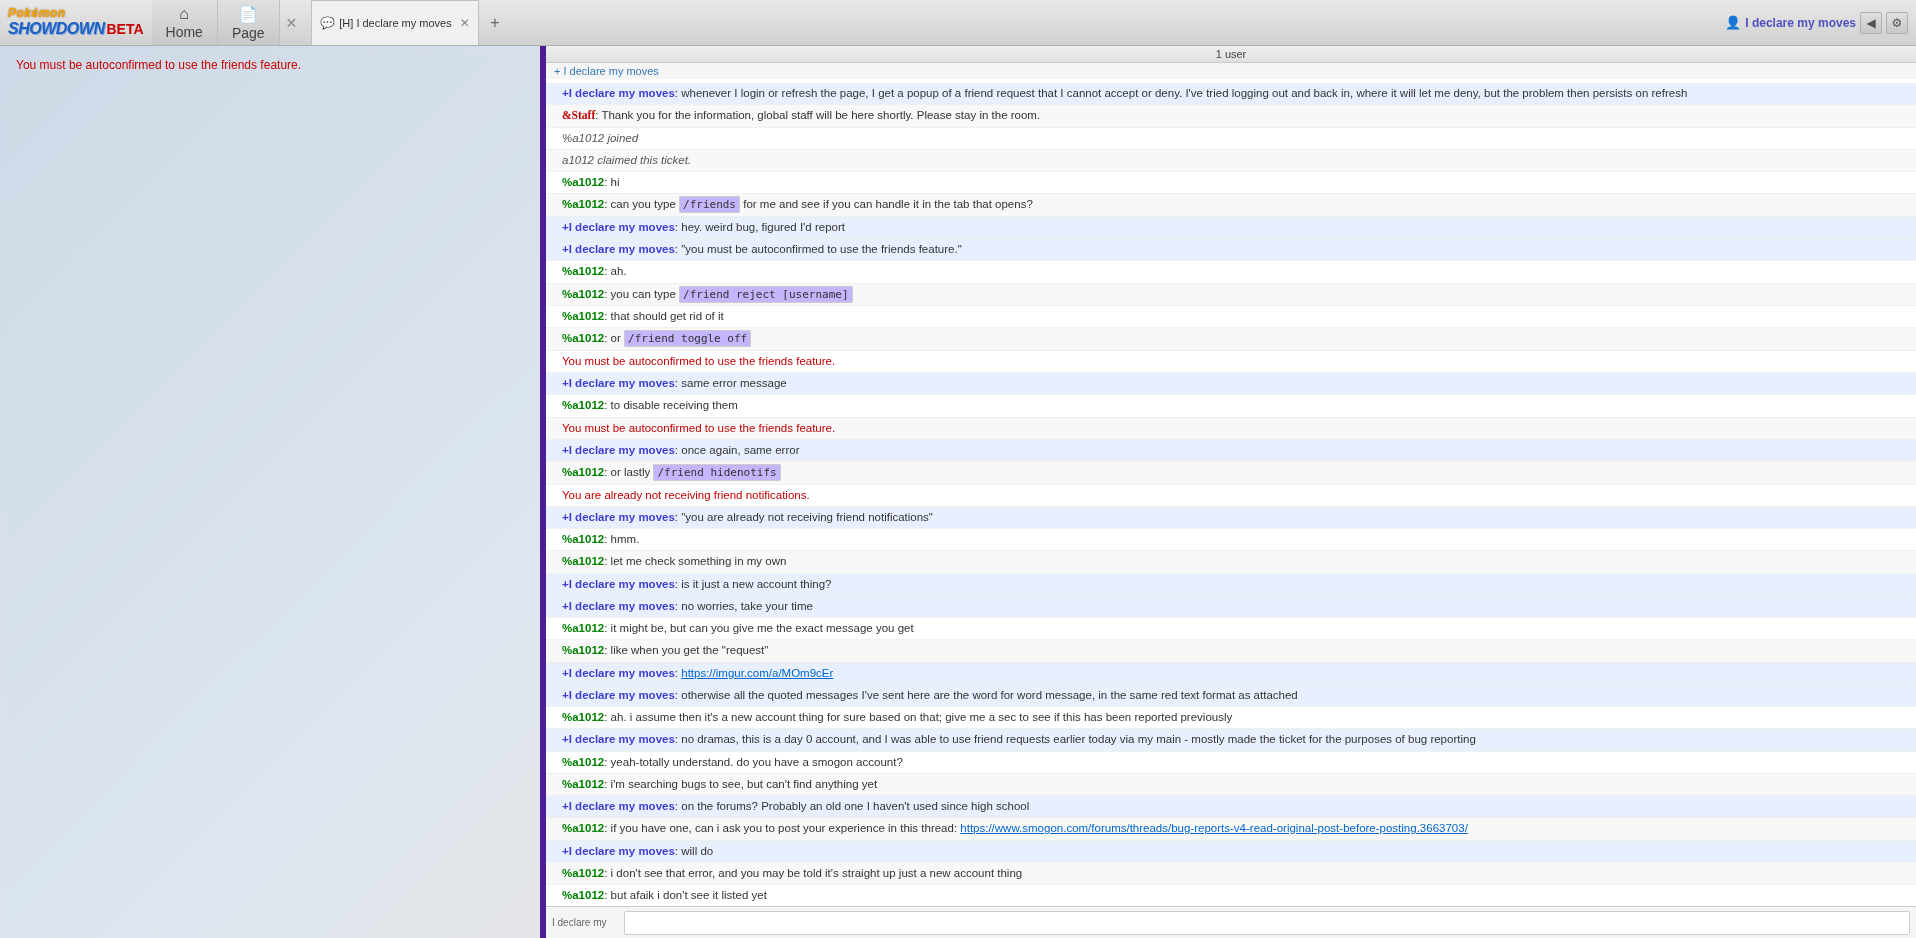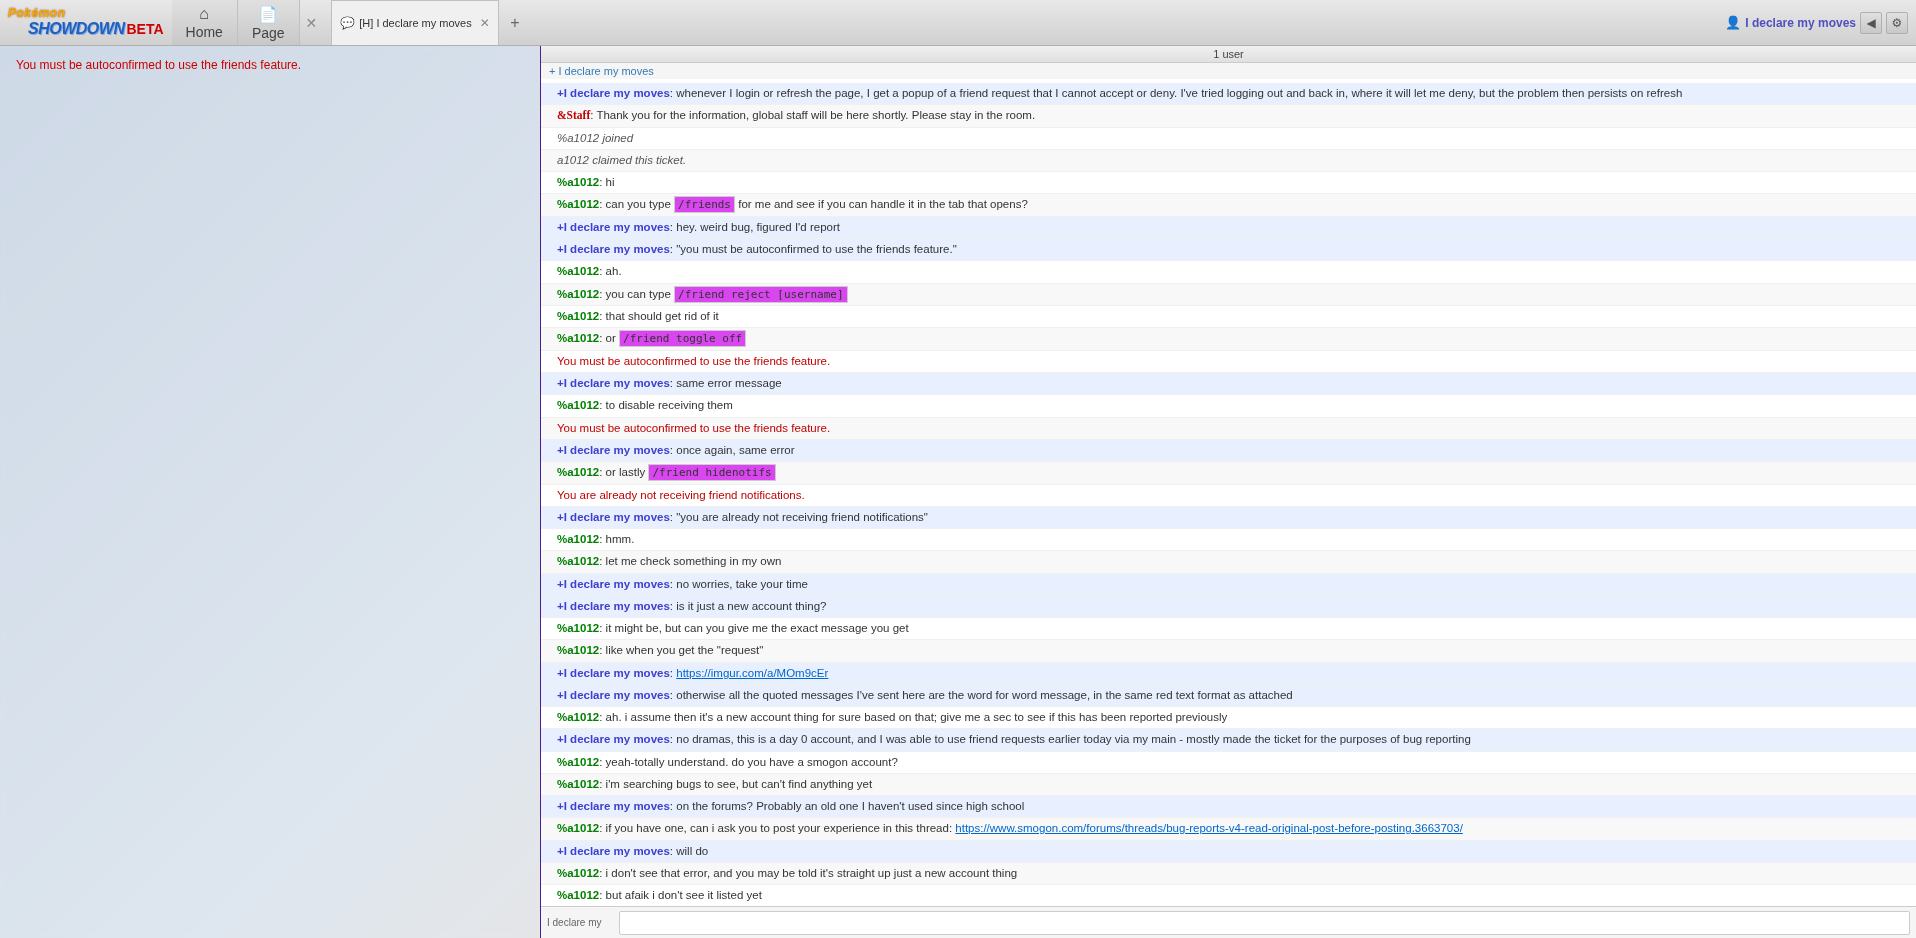--- a/index.html
+++ b/index.html
@@ -52,21 +52,20 @@
       letter-spacing: 0.5px;
     }
 
     .logo-showdown {
       font-size: 16px;
       font-weight: 900;
       color: #2060c0;
       font-style: italic;
       text-shadow: 1px 1px 0 #80a8e0;
       letter-spacing: -0.5px;
-      margin-left: 20px;
     }
 
     .logo-beta {
       font-size: 14px;
       color: #c00;
       font-weight: bold;
       vertical-align: super;
     }
 
     .nav-tabs {
@@ -212,21 +211,21 @@
       color: #cc0000;
       font-weight: normal;
     }
 
     
     .right-panel {
       flex: 1;
       display: flex;
       flex-direction: column;
       background: #fff;
-      border-left: 1px solid #4c1d95;
+      border-left: 6px solid #4c1d95;
     }
 
     .user-count {
       font-size: 11px;
       color: #444;
       text-align: center;
       padding: 2px 8px;
       background: linear-gradient(to bottom, #f0f0f0, #e0e0e0);
       border-bottom: 1px solid #ccc;
     }
@@ -287,21 +286,21 @@
     .error-text {
       color: #c00000;
     }
 
     .system-text {
       color: #555;
       font-style: italic;
     }
 
     .code-tag {
-      background: #d946ef;
+      background: #c4b5fd;
       border: 1px solid #ccc;
       padding: 1px 3px;
       border-radius: 2px;
       font-family: monospace;
       font-size: 11px;
       color: #333;
     }
 
     .chat-link {
       color: #0066cc;
@@ -500,25 +499,25 @@
 
       <div class="msg-line">
         <span class="username-mod">%a1012</span><span class="chat-text">:  hmm.</span>
       </div>
 
       <div class="msg-line">
         <span class="username-mod">%a1012</span><span class="chat-text">:  let me check something in my own</span>
       </div>
 
       <div class="msg-line msg-highlight">
+        <span class="username-plus">+I declare my moves</span><span class="chat-text">:  is it just a new account thing?</span>
+      </div>
+
+      <div class="msg-line msg-highlight">
         <span class="username-plus">+I declare my moves</span><span class="chat-text">:  no worries, take your time</span>
-      </div>
-
-      <div class="msg-line msg-highlight">
-        <span class="username-plus">+I declare my moves</span><span class="chat-text">:  is it just a new account thing?</span>
       </div>
 
       <div class="msg-line">
         <span class="username-mod">%a1012</span><span class="chat-text">:  it might be, but can you give me the exact message you get</span>
       </div>
 
       <div class="msg-line">
         <span class="username-mod">%a1012</span><span class="chat-text">:  like when you get the "request"</span>
       </div>
 

